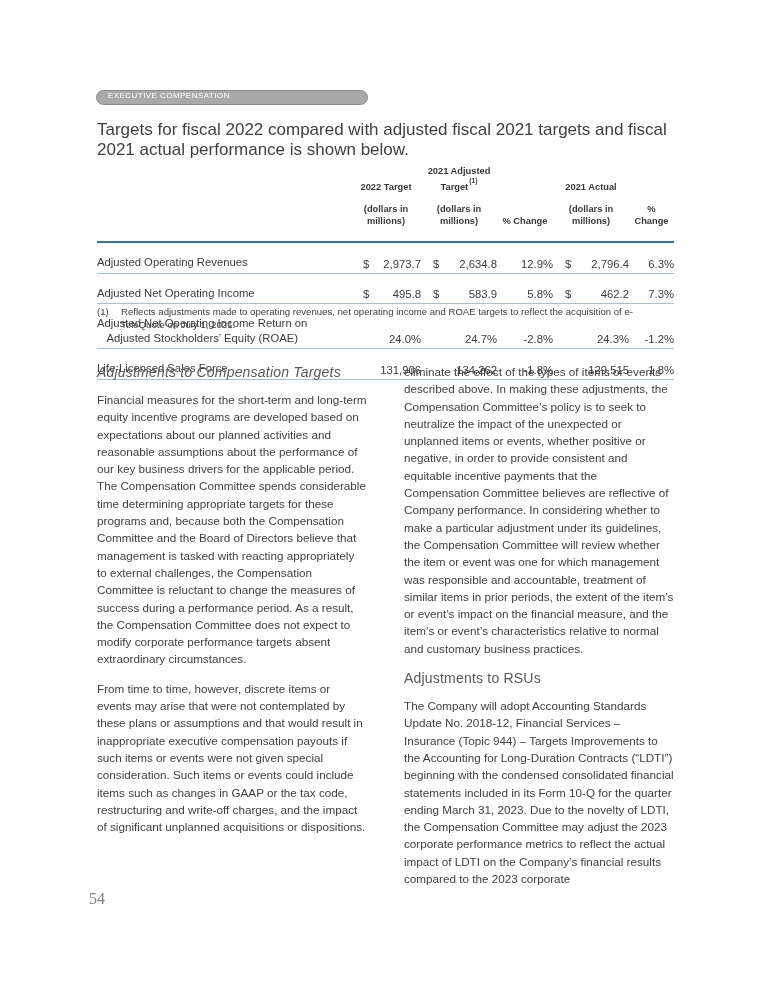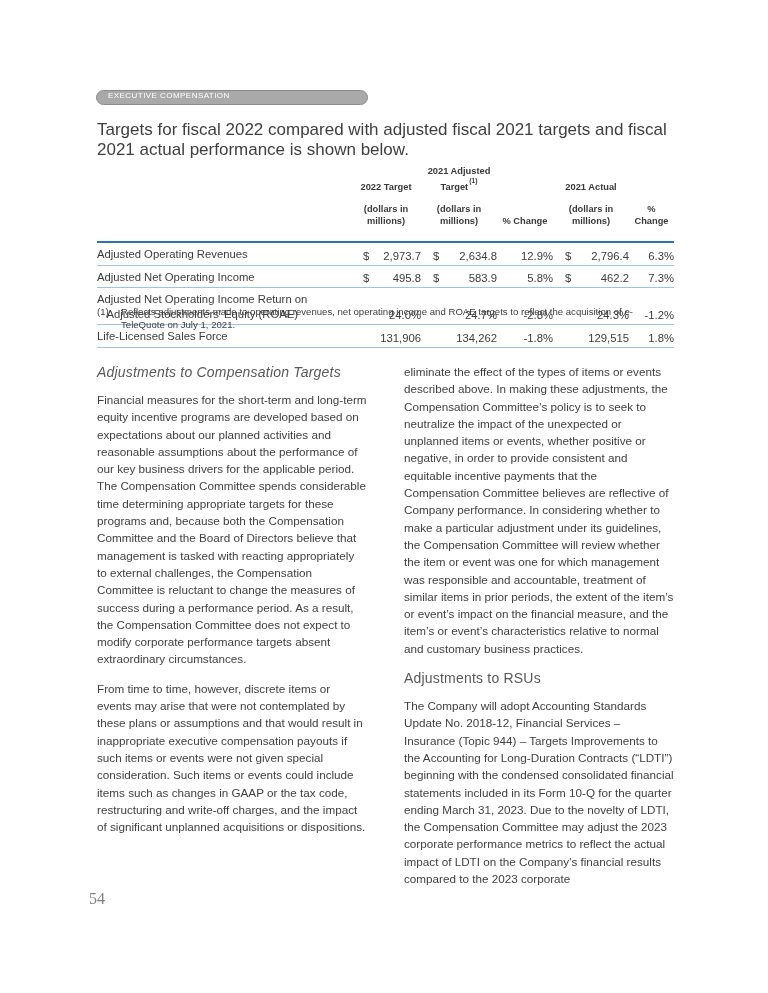--- a/index.html
+++ b/index.html
@@ -32,21 +32,21 @@
   }
   .tbl th {
     font-size:9.3px; font-weight:bold; text-align:center; vertical-align:bottom;
     padding:0 0 3px 0; line-height:11.3px; color:#3a3a3a;
     border-bottom:2px solid #2e74b5; white-space:pre-line;
   }
   .tbl th .hl { white-space:pre-line;text-align:center; }
   .fnref { font-size:6.8px; position:relative; top:-3px; margin-left:1px; }
   .tbl td {
     border-bottom:1px solid #9dc3e6;
-    font-size:11.3px; padding:4px 0 3px 0; vertical-align:bottom;
+    font-size:11.3px; padding:12px 0 3px 0; vertical-align:bottom;
   }
   td.lbl { white-space:pre-line; line-height:14.5px; }
   td.num .money { display:flex; justify-content:space-between; padding-left:12px; }
   td.num .money .val { text-align:right; }
 
   
   .footnote {
     position:absolute; left:97px; top:306px; width:578px;
     display:flex; font-size:9.6px; line-height:12.8px; color:#3d3d3d;
   }

